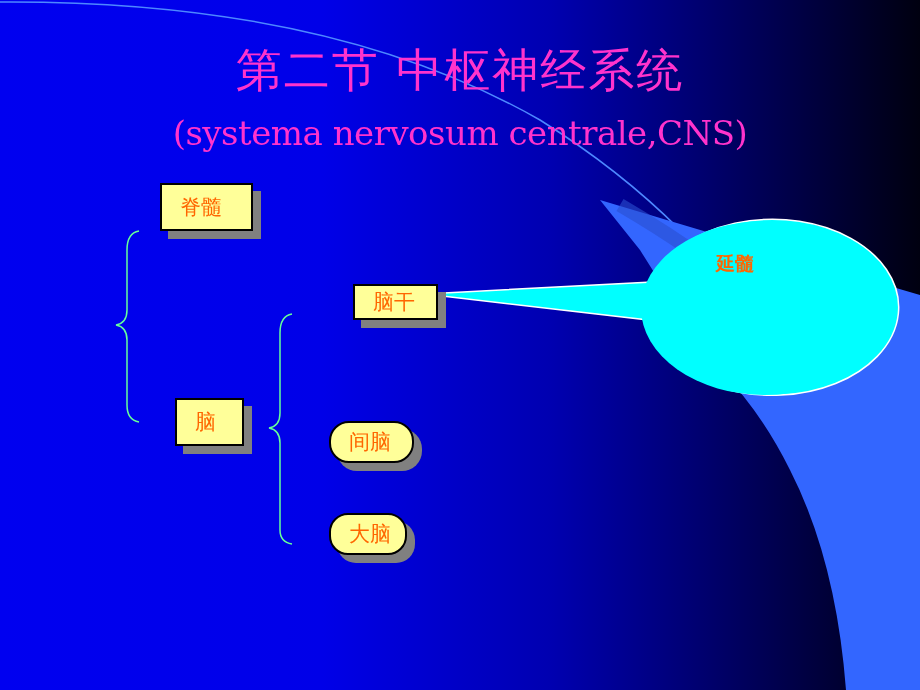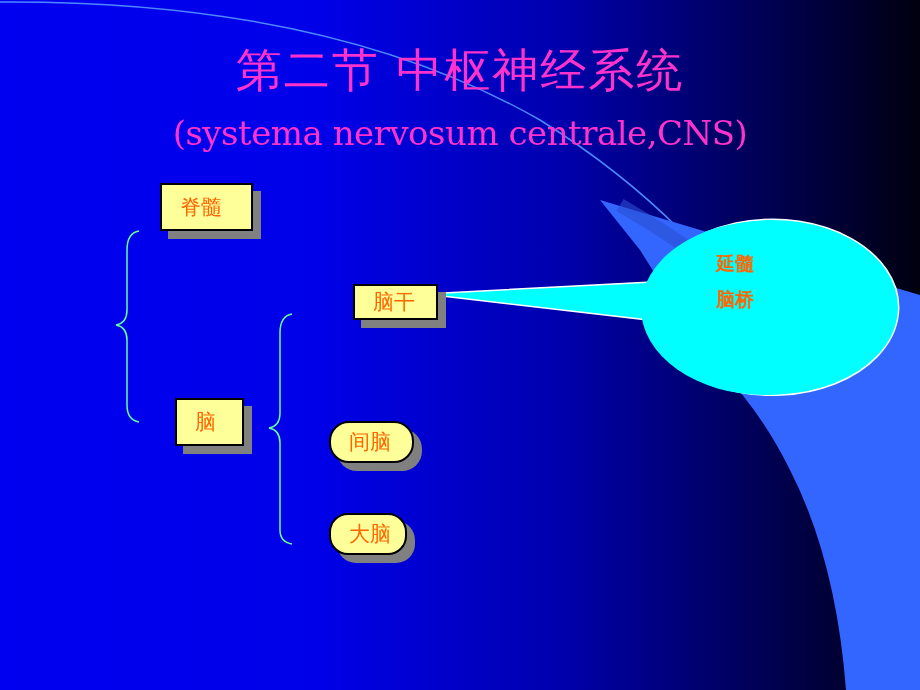--- a/index.html
+++ b/index.html
@@ -82,15 +82,14 @@
   </div>
   <div class="box" style="left:329px; top:421px; width:85px; height:42px;border-radius:20px;">
     <span>间脑</span>
   </div>
   <div class="box" style="left:329px; top:513px; width:78px; height:42px;border-radius:19px;">
     <span>大脑</span>
   </div>
 
   <div class="bubble-text">
     <div>延髓</div>
-    <div>脑桥</div>
   </div>
 </div>
 
 </body></html>

